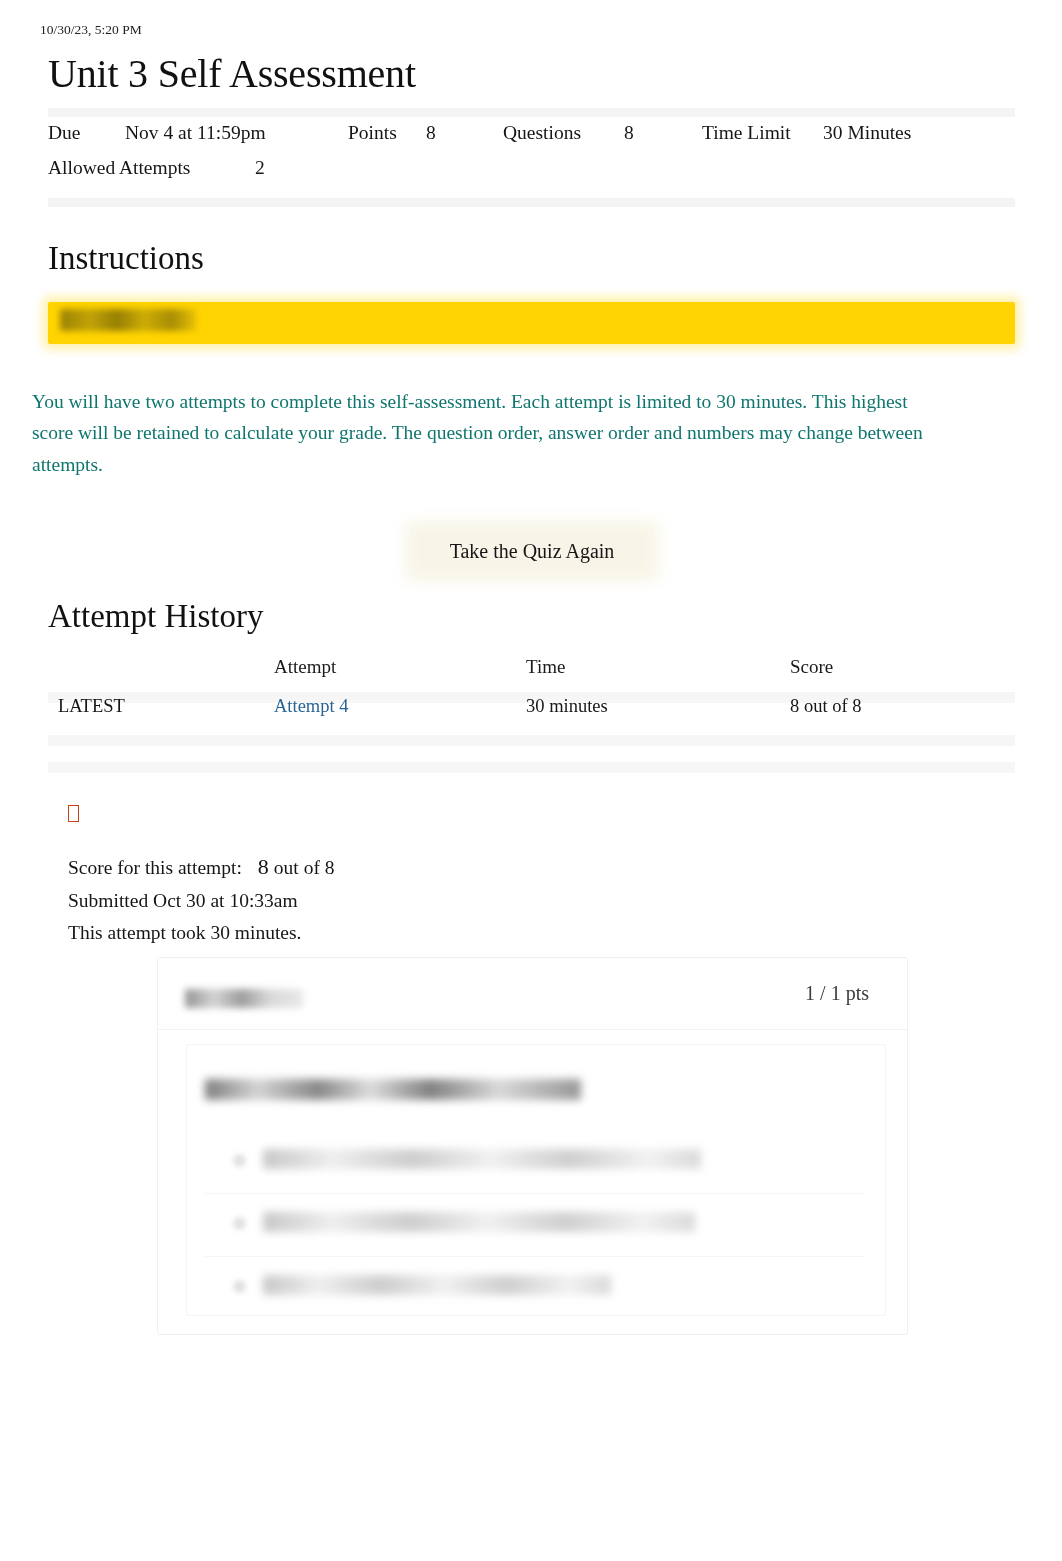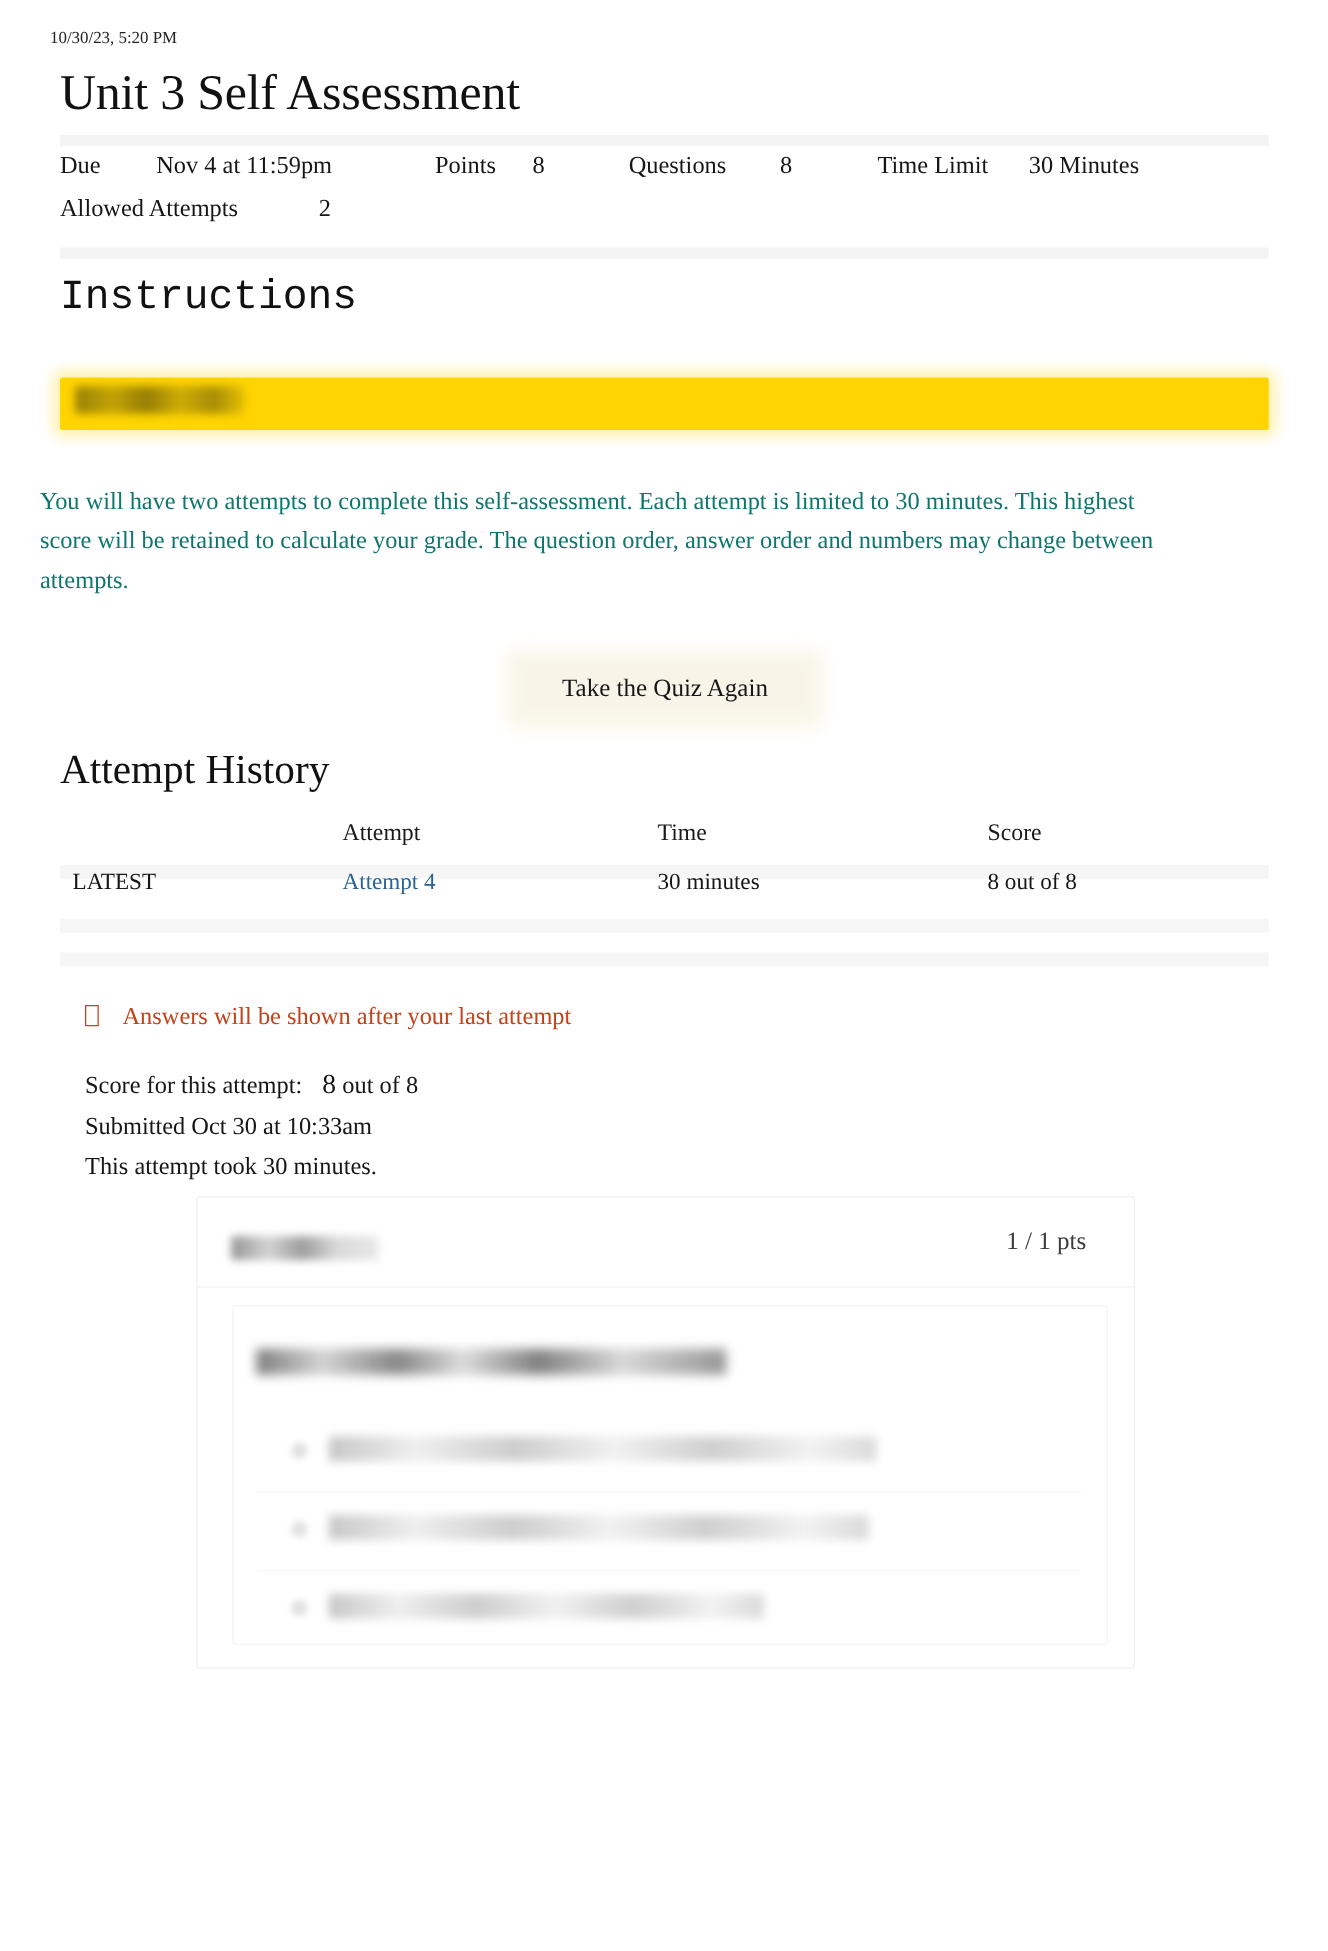--- a/index.html
+++ b/index.html
@@ -105,21 +105,21 @@
   
   .section-heading {
     position: absolute;
     left: 48px;
     font-size: 33px;
     font-weight: normal;
     color: #111;
     margin: 0;
     line-height: 1.1;
   }
-  .instructions-heading { top: 220px; font-family: Liberation Mono, monospace; }
+  .instructions-heading { top: 240px; }
 
   .highlight-bar {
     position: absolute;
     left: 48px;
     top: 302px;
     width: 967px;
     height: 42px;
     background: #ffd400;
     border-radius: 2px;
   }
@@ -459,21 +459,21 @@
   </div>
   <div class="h-row">
     <span class="h-cell c-kept">LATEST</span>
     <a href="#" class="h-cell c-attempt attempt-link">Attempt 4</a>
     <span class="h-cell c-time">30 minutes</span>
     <span class="h-cell c-score">8 out of 8</span>
   </div>
 </div>
 
 <div class="answers-note">
-  <span class="tofu"></span><span>Answers will be shown after your last attempt</span>
+  <span class="tofu"></span>
 </div>
 
 <div class="attempt-info">
   <div><span>Score for this attempt:</span><span class="score-big">8</span><span>out of 8</span></div>
   <div>Submitted Oct 30 at 10:33am</div>
   <div>This attempt took 30 minutes.</div>
 </div>
 
 <div class="question-card">
   <div class="q-header">

